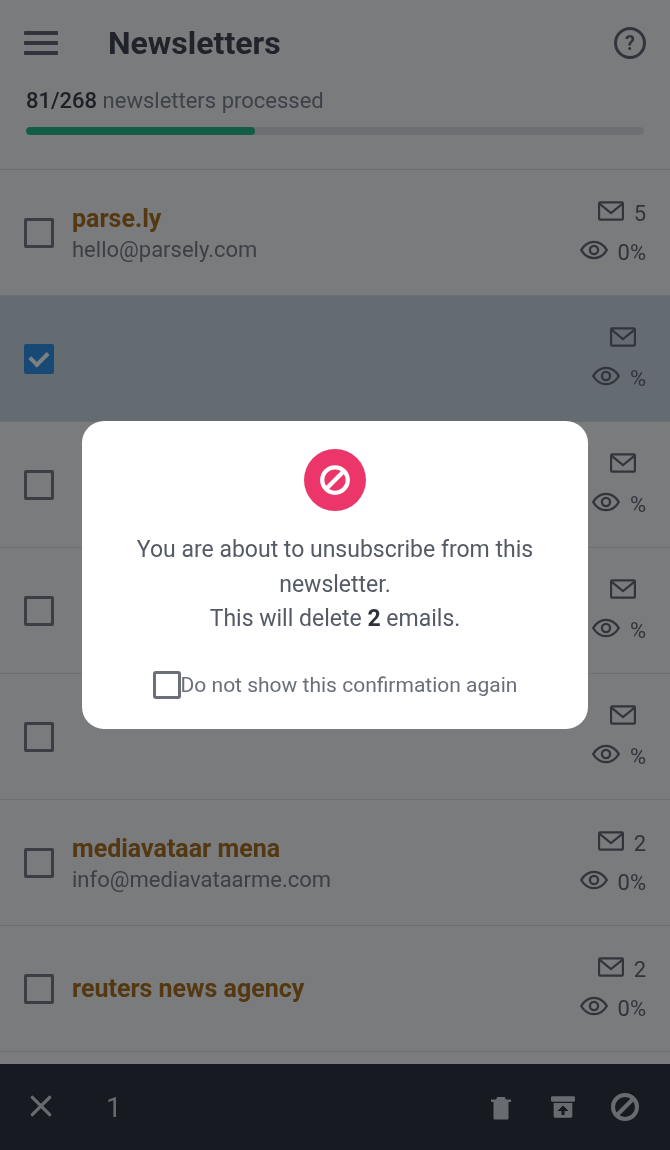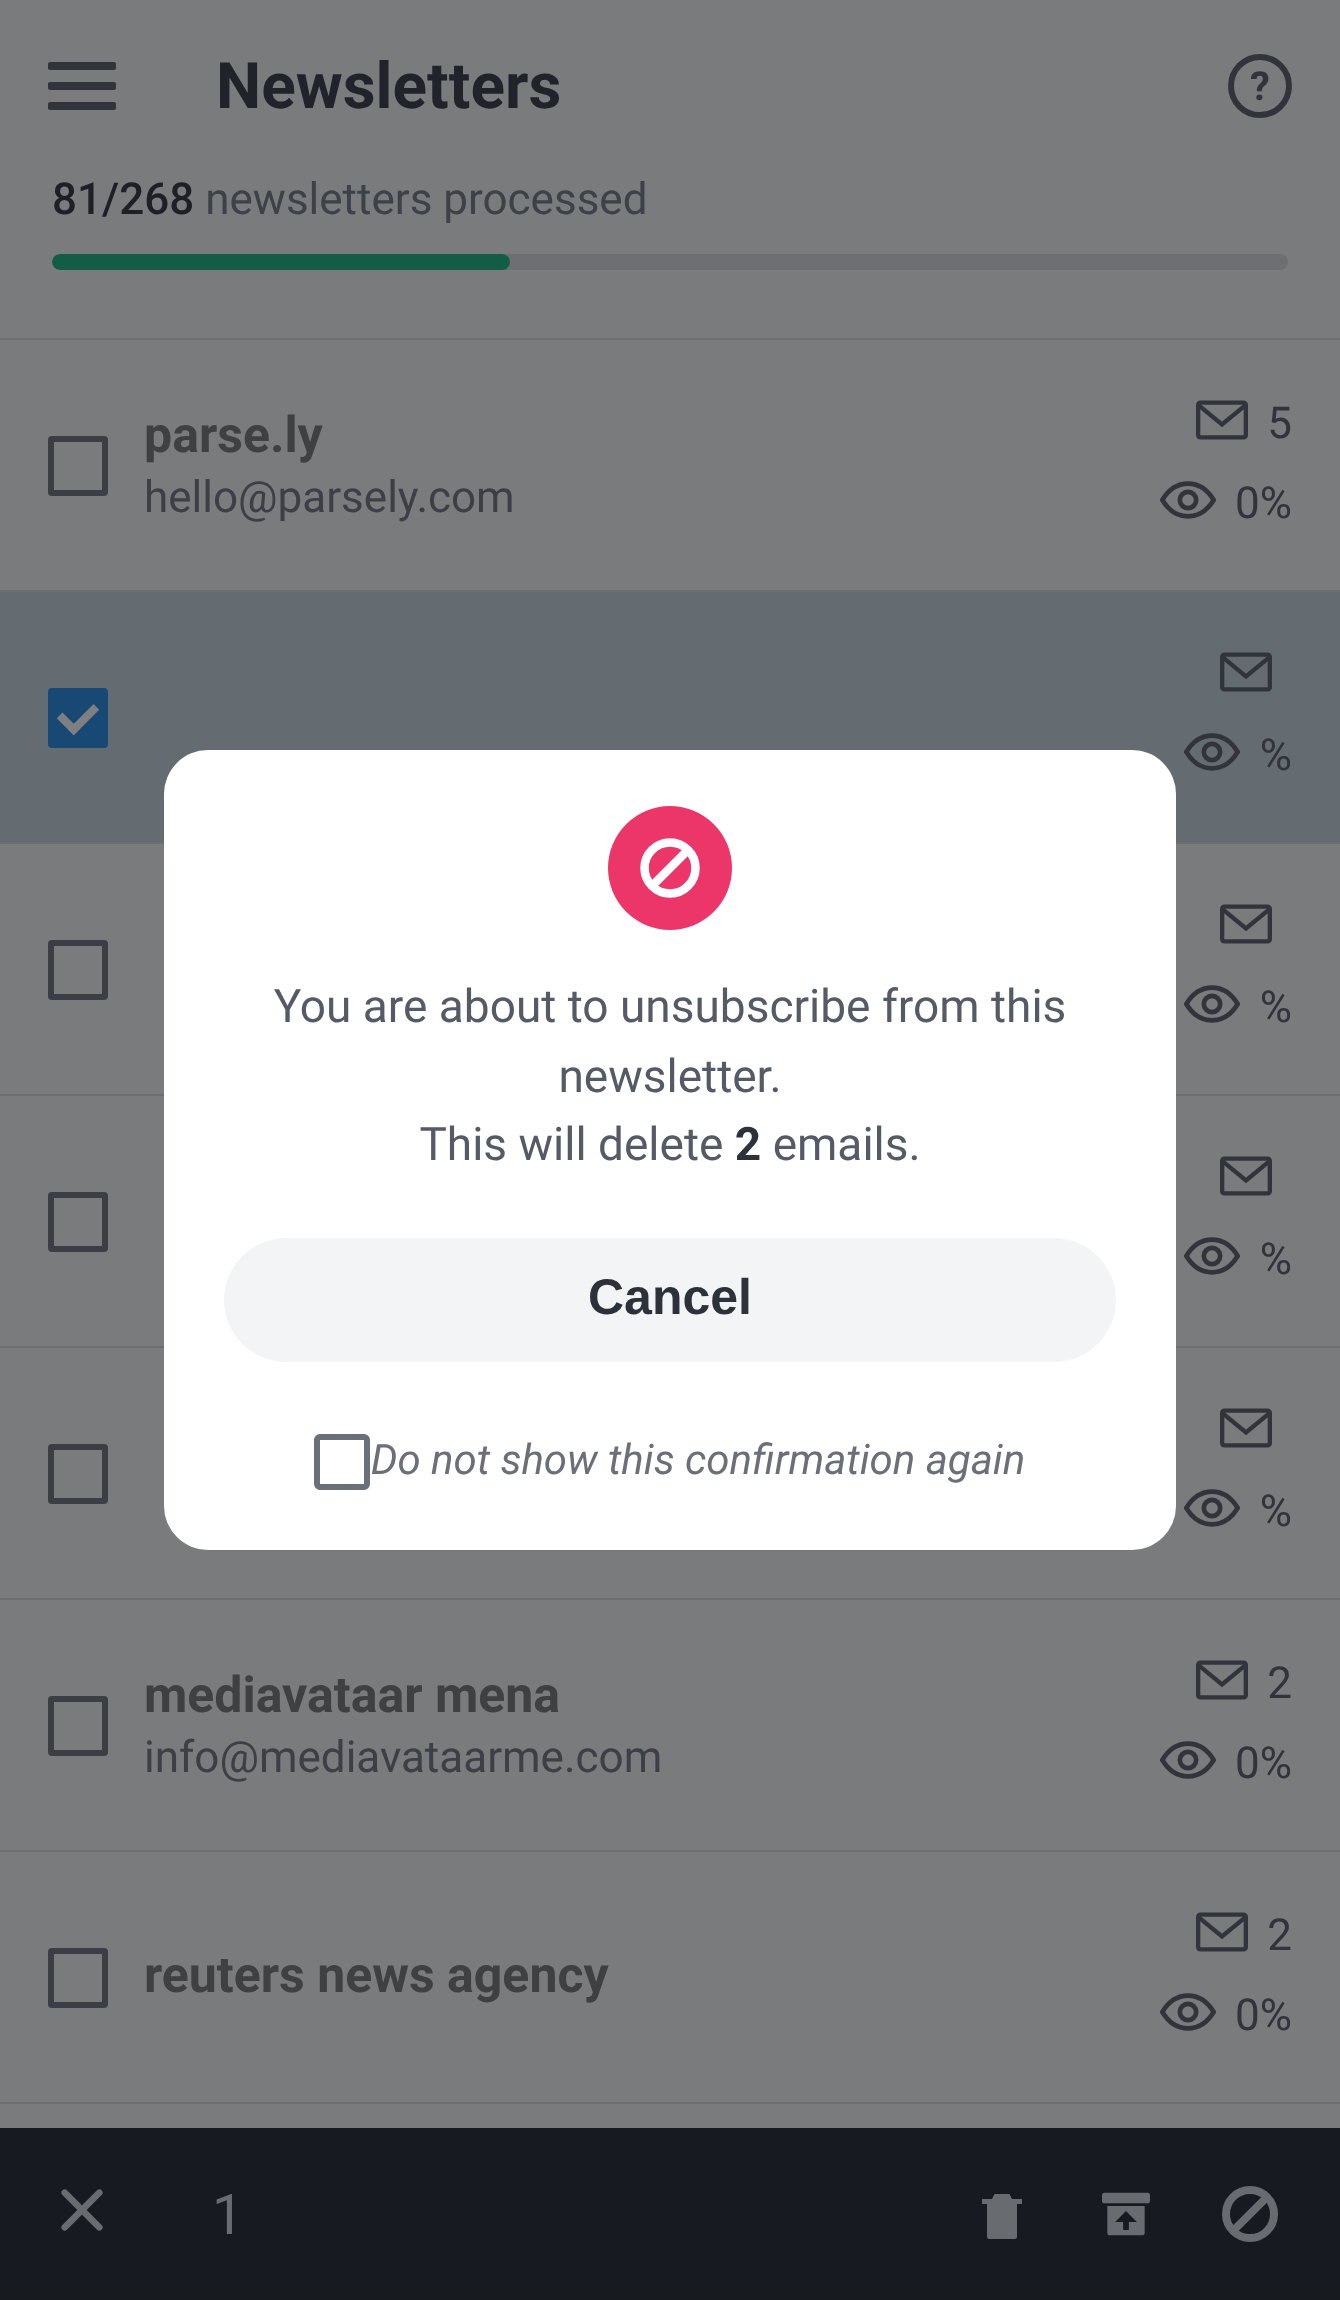--- a/index.html
+++ b/index.html
@@ -21,41 +21,41 @@
 
   .divider { height: 1px; background: #d9dadc; margin-top: 18px; }
 
   .list { }
   .row { display: flex; align-items: center; padding: 22px 24px; border-bottom: 1px solid #d9dadc; gap: 18px; min-height: 126px; }
   .row.selected { background: #c7d4dc; }
   .checkbox { width: 30px; height: 30px; border: 3px solid #6a6f78; border-radius: 2px; flex-shrink: 0; display: flex; align-items: center; justify-content: center; cursor: pointer; }
   .checkbox.checked { background: #1e88e5; border-color: #1e88e5; }
   .checkbox.checked::after { content:""; width: 14px; height: 8px; border-left: 4px solid #fff; border-bottom: 4px solid #fff; transform: rotate(-45deg); margin-top: -4px; }
   .row-main { flex: 1; min-width: 0; }
-  .row-name { font-size: 25px; font-weight: 700; color: #737373; white-space: nowrap; overflow: hidden; text-overflow: ellipsis; }
+  .row-name { font-size: 25px; font-weight: 700; color: #a16207; white-space: nowrap; overflow: hidden; text-overflow: ellipsis; }
   .row-email { font-size: 22px; color: #6d727b; margin-top: 4px; white-space: nowrap; overflow: hidden; text-overflow: ellipsis; }
   .row-stats { display: flex; flex-direction: column; gap: 14px; align-items: flex-end; color: #555a63; font-size: 22px; }
   .stat { display: flex; align-items: center; gap: 10px; }
   .env-svg { width:26px; height:20px; }
   .eye-svg { width:28px; height:20px; }
 
   .bottom-bar { position: absolute; left:0; right:0; bottom:0; height:86px; background:#1b2028; display:flex; align-items:center; padding: 0 28px; gap: 28px; color:#cfd2d8; }
   .bb-close { font-size: 34px; cursor:pointer; color:#cfd2d8; line-height:1; }
   .bb-count { font-size: 28px; margin-left: 24px; flex:1; }
   .bb-icon { width:34px; height:34px; display:flex; align-items:center; justify-content:center; cursor:pointer; }
 
   .scrim { position:absolute; inset:0; background: rgba(20,22,26,0.55); display:flex; align-items:center; justify-content:center; }
   .dialog { width: 506px; background:#fff; border-radius: 22px; padding: 28px 30px 30px 30px; }
   .dlg-icon { width:62px; height:62px; border-radius:50%; background:#ec366a; margin: 0 auto 22px auto; display:flex; align-items:center; justify-content:center; }
   .dlg-msg { text-align:center; font-size:23px; color:#555b66; line-height:1.5; padding: 0 4px 28px 4px; }
   .dlg-msg .bold { color:#2d323a; font-weight:700; }
   .btn { width:100%; height:62px; border-radius:31px; display:flex; align-items:center; justify-content:center; font-size:25px; font-weight:600; cursor:pointer; border:none; }
   .btn-primary { background:#ec366a; color:#fff; margin-bottom: 36px; }
   .btn-secondary { background:#f3f4f6; color:#2d323a; margin-bottom: 30px; }
-  .dlg-check-row { display:flex; align-items:center; justify-content:center; padding-top:6px;font-style:italic; }
+  .dlg-check-row { display:flex; align-items:center; justify-content:center; padding-top:6px; }
   .dlg-check { width:28px; height:28px; border:3px solid #6a6f78; border-radius:3px; cursor:pointer; }
   .dlg-check-label { font-size:21px; color:#6a6f78; }
 </style>
 </head>
 <body>
 
 <div class="header">
   <div class="header-top">
     <div class="menu-icon">
         <span></span>
@@ -273,19 +273,18 @@
     <div class="dlg-icon">
       <svg width="34" height="34" viewBox="0 0 24 24" fill="none" stroke="#fff" stroke-width="3">
           <circle cx="12" cy="12" r="9"></circle>
           <line x1="6" y1="18" x2="18" y2="6"></line>
         </svg>
     </div>
     <div class="dlg-msg">
       <span>You are about to unsubscribe from this newsletter.</span><br>
       <span>This will delete </span><span class="bold">2</span><span> emails.</span>
     </div>
-    <button class="btn btn-secondary">Cancel</button>
     <div class="dlg-check-row">
       <div class="dlg-check"></div>
       <div class="dlg-check-label">Do not show this confirmation again</div>
     </div>
   </div>
 </div>
 
 </body></html>

